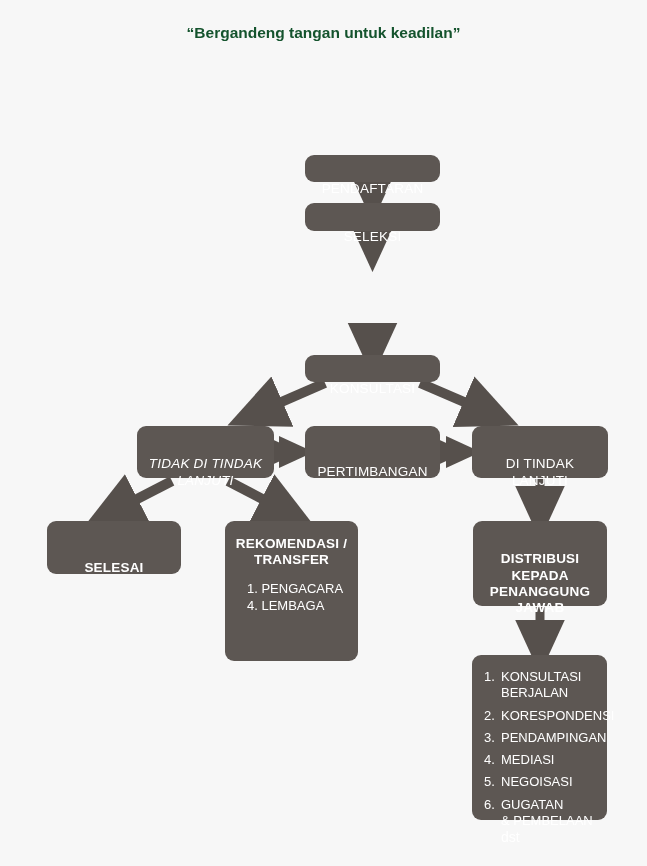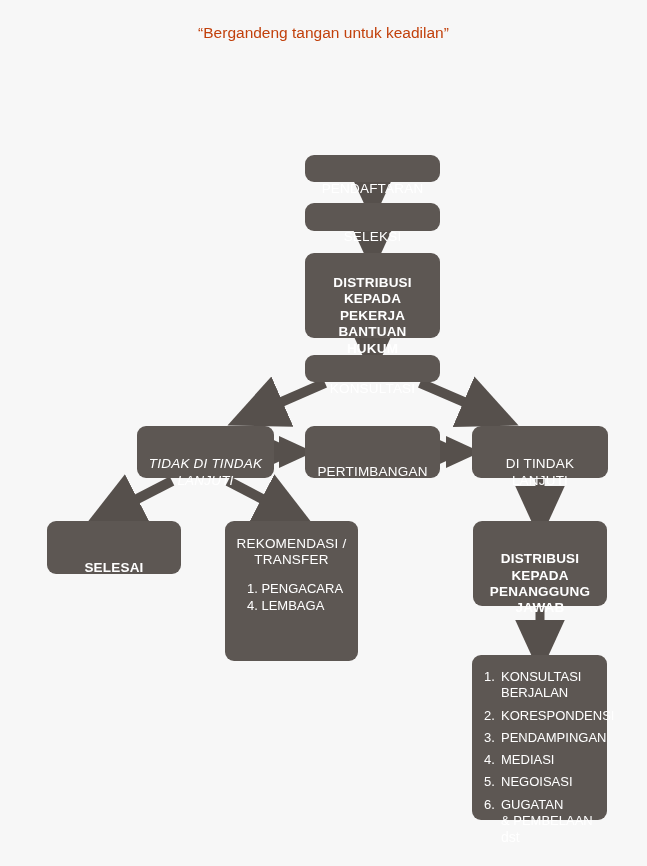--- a/index.html
+++ b/index.html
@@ -32,22 +32,22 @@
   .title {
     font-size: 25px;
     font-weight: bold;
     color: #1c1c1c;
     letter-spacing: 0.3px;
     line-height: 1.1;
     margin: 0;
   }
   .subtitle {
     font-size: 15.5px;
-    font-weight: normal;
-    color: #c2410c;
+    font-weight: bold;
+    color: #14532d;
     margin: 6px 0 0 0;
     line-height: 1.1;
   }
 
   
   #connectors {
     position: absolute;
     left: 0;
     top: 0;
     width: 647px;
@@ -90,21 +90,21 @@
   
   .node.n-listbox {
     align-items: flex-start;
     justify-content: flex-start;
     text-align: left;
   }
   .node.n-listbox .heading {
     width: 100%;
     text-align: center;
     font-size: 13.5px;
-    font-weight: normal;
+    font-weight: bold;
     letter-spacing: 0.2px;
     line-height: 1.22;
   }
   .node.n-listbox .list {
     list-style: none;
     margin: 0;
     padding: 0;
     font-size: 13px;
     font-weight: normal;
     line-height: 1.28;
@@ -191,25 +191,20 @@
   </svg>
 
   <div class="node n-plain" style="left:305px; top:155px; width:135px; height:27px;">
     <span class="label">PENDAFTARAN</span>
   </div>
 
   <div class="node n-plain" style="left:305px; top:203px; width:135px; height:28px;">
     <span class="label">SELEKSI</span>
   </div>
 
-  <div class="node n-bold" style="left:305px; top:253px; width:135px; height:85px; white-space:pre-line;">
-    <span class="label">DISTRIBUSI KEPADA
-PEKERJA BANTUAN
-HUKUM</span>
-  </div>
 
   <div class="node n-plain" style="left:305px; top:355px; width:135px; height:27px;">
     <span class="label">KONSULTASI</span>
   </div>
 
   <div class="node n-plain" style="left:137px; top:426px; width:137px; height:52px; white-space:pre-line;font-style:italic;">
     <span class="label">TIDAK DI TINDAK
 LANJUTI</span>
   </div>
 

